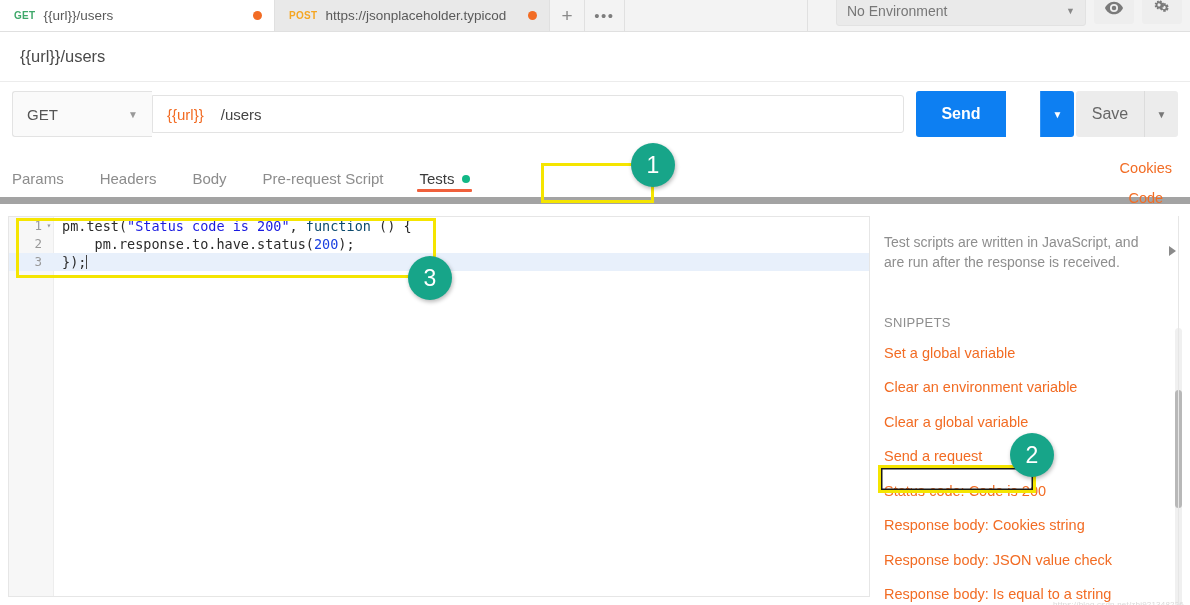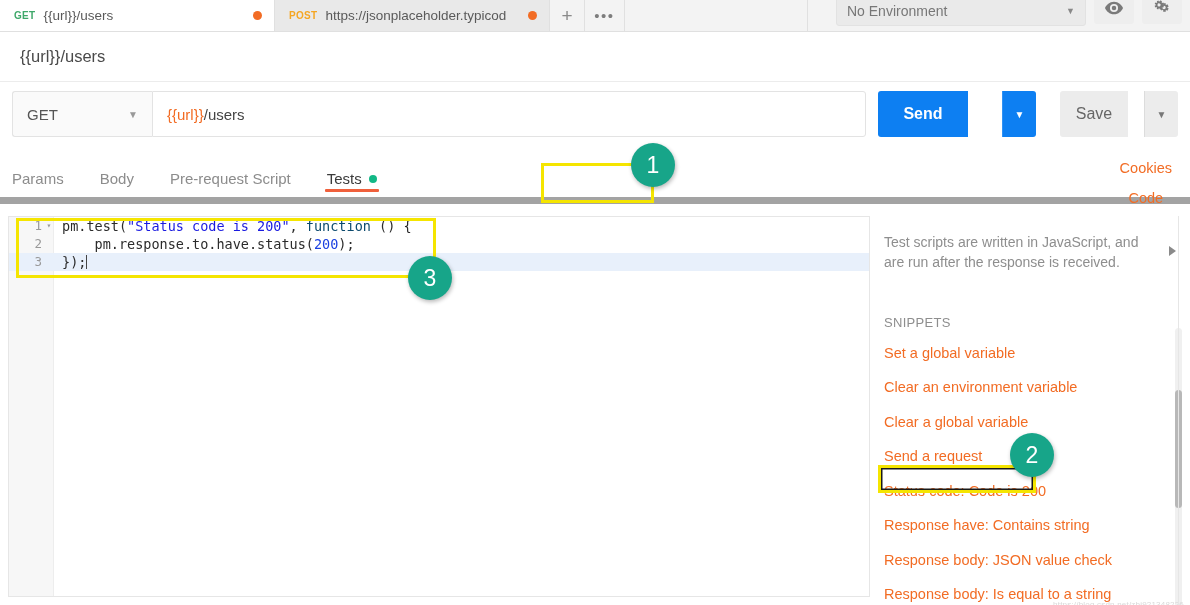--- a/index.html
+++ b/index.html
@@ -86,39 +86,39 @@
   }
   .method-box {
     width: 140px; height: 46px;
     border: 1px solid #e3e3e3; border-right: none;
     border-radius: 3px 0 0 3px; background: #fafafa;
     display: flex; align-items: center; padding: 0 14px;
     font-size: 15px; color: #555;
   }
   .method-box .caret { margin-left: auto; font-size: 10px; color: #999; }
   .url-box {
-    flex: 1; height: 46px; max-width: 780px;
+    flex: 1; height: 38px; max-width: 780px;
     border: 1px solid #e3e3e3; border-radius: 0 3px 3px 0;
     background: #fff; display: flex; align-items: center; padding: 0 14px;
-    font-size: 15px; color: #444;
+    font-size: 15px; color: #444; gap: 17px;
   }
   .url-box .var { color: #f26c24; }
   .send-grp { display: flex; margin-left: 12px; gap: 34px; }
   .send-btn {
     height: 46px; width: 90px; background: #0d7ff2; color: #fff;
     font-size: 16px; font-weight: bold;
     border-radius: 3px 0 0 3px;
     display: flex; align-items: center; justify-content: center;
   }
   .send-caret {
     height: 46px; width: 34px; background: #0d7ff2; color: #fff;
     border-left: 1px solid #2f92f5; border-radius: 0 3px 3px 0;
     display: flex; align-items: center; justify-content: center; font-size: 10px;
   }
-  .save-grp { display: flex; margin-left: 24px; gap: 16px; }
+  .save-grp { display: flex; margin-left: 2px; }
   .save-btn {
     height: 46px; width: 68px; background: #ececec; color: #666;
     font-size: 16px; border-radius: 3px 0 0 3px;
     display: flex; align-items: center; justify-content: center;
   }
   .save-caret {
     height: 46px; width: 34px; background: #ececec; color: #777;
     border-left: 1px solid #dcdcdc; border-radius: 0 3px 3px 0;
     display: flex; align-items: center; justify-content: center; font-size: 10px;
   }
@@ -301,20 +301,23 @@
     </div>
     <div class="save-grp">
       <div class="save-btn">Save</div>
       <div class="save-caret">▼</div>
     </div>
   </div>
 
   <div class="sectabs">
     <div class="stab">
       <span>Params</span>
+    </div>
+    <div class="stab">
+      <span>Headers</span>
     </div>
     <div class="stab">
       <span>Body</span>
     </div>
     <div class="stab">
       <span>Pre-request Script</span>
     </div>
     <div class="stab active">
       <span>Tests</span>
       <span class="green-dot"></span>
@@ -337,21 +340,21 @@
   <div class="snip-pane">
     <div class="snip-desc">Test scripts are written in JavaScript, and are run after the response is received.</div>
     <div class="collapse-arrow"></div>
     <div class="snip-head">SNIPPETS</div>
     <div class="snip-list" id="snip-list">
         <a class="snip-item" href="#">Set a global variable</a>
         <a class="snip-item" href="#">Clear an environment variable</a>
         <a class="snip-item" href="#">Clear a global variable</a>
         <a class="snip-item" href="#">Send a request</a>
         <a class="snip-item" href="#">Status code: Code is 200</a>
-        <a class="snip-item" href="#">Response have: Contains string</a>
+        <a class="snip-item" href="#">Response body: Cookies string</a>
         <a class="snip-item" href="#">Response body: JSON value check</a>
         <a class="snip-item" href="#">Response body: Is equal to a string</a>
       </div>
     <div class="snip-scroll">
       <div class="snip-thumb"></div>
     </div>
     <div class="watermark">https://blog.csdn.net/zbj921348226</div>
   </div>
   <div class="pane-divider"></div>
 

